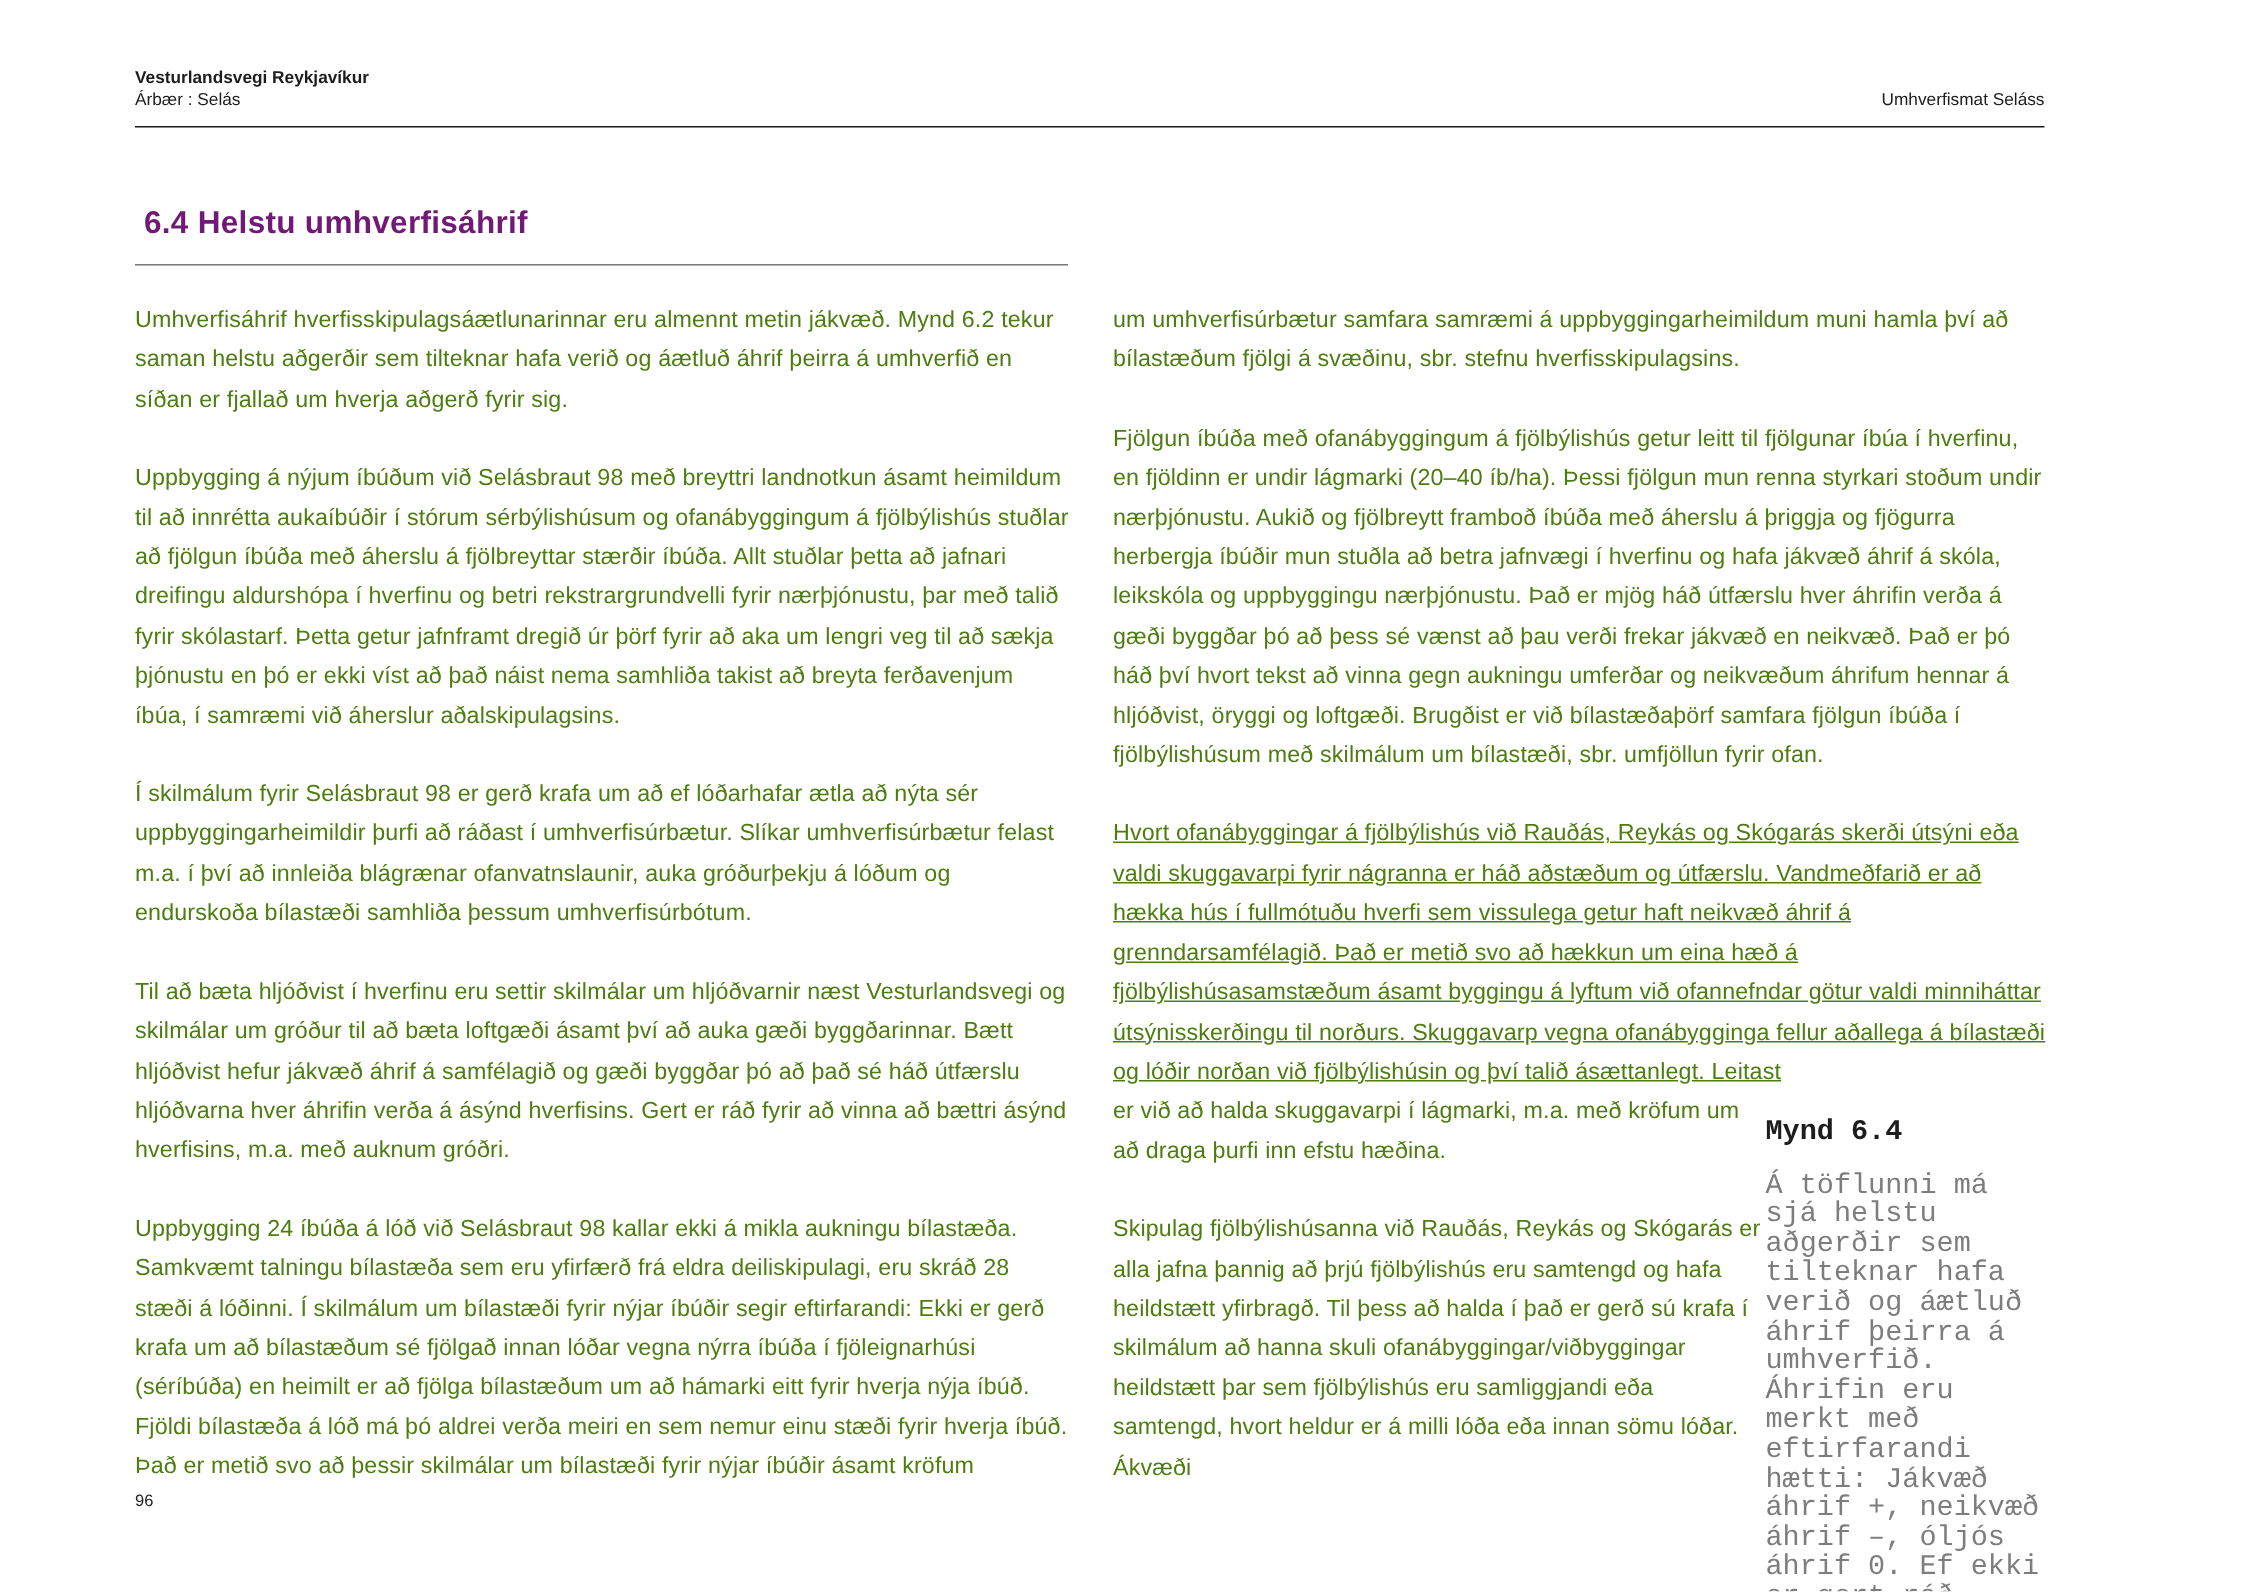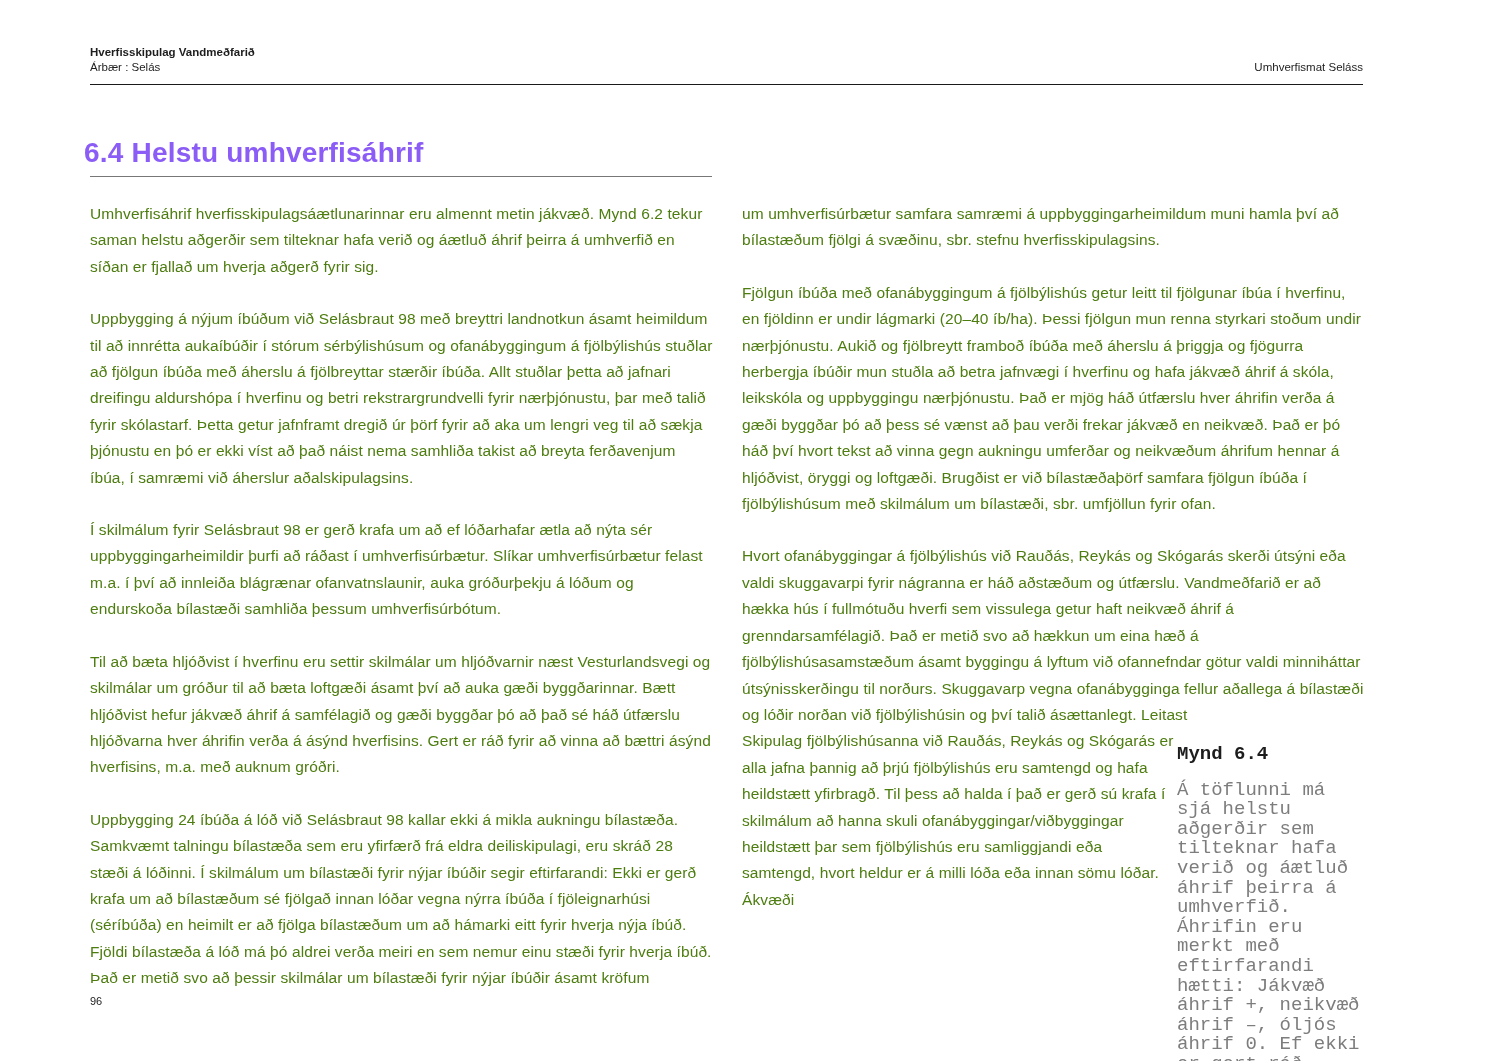--- a/index.html
+++ b/index.html
@@ -35,25 +35,25 @@
     top: 84px;
     left: 90px;
     width: 1273px;
     height: 0;
     border-top: 1.5px solid #1a1a1a;
   }
   
   .section-title {
     position: absolute;
     top: 137px;
-    left: 84px;
-    font-size: 28px;
+    left: 96px;
+    font-size: 21px;
     font-weight: bold;
     letter-spacing: 0.2px;
-    color: #8b5cf6;
+    color: #701a75;
   }
   .title-rule {
     position: absolute;
     top: 176px;
     left: 90px;
     width: 622px;
     height: 0;
     border-top: 1px solid #777777;
   }
   
@@ -62,21 +62,21 @@
     top: 201px;
     width: 623px;
     font-size: 15.5px;
     line-height: 26.4px;
     letter-spacing: 0.1px;
     color: #4d7c0f;
   }
   .col-left  { left: 90px; }
   .col-right { left: 742px; }
   .col p { margin: 0 0 26px 0; }
-  .col p.no-gap { margin-bottom: 0; }
+  .col p.no-gap { margin-bottom: 0; text-decoration: underline; }
   .col p.narrow { width: 432px; }
   
   .sidebar-note {
     position: absolute;
     top: 745px;
     left: 1177px;
     width: 192px;
     font-size: 19px;
     line-height: 19.6px;
     font-family: Liberation Mono, monospace;
@@ -99,21 +99,21 @@
     color: #232323;
   }
 </style>
 </head>
 <body>
 
 <div class="page">
 
   <div class="header">
     <div class="header-left">
-      <div class="hl1">Hverfisskipulag Vandmeðfarið</div>
+      <div class="hl1">Vesturlandsvegi Reykjavíkur</div>
       <div class="hl2">Árbær : Selás</div>
     </div>
     <div class="header-right">Umhverfismat Seláss</div>
   </div>
   <div class="header-rule"></div>
 
   <div class="section-title">6.4 Helstu umhverfisáhrif</div>
   <div class="title-rule"></div>
 
   <div class="col col-left">
@@ -121,20 +121,21 @@
     <p>Uppbygging á nýjum íbúðum við Selásbraut 98 með breyttri landnotkun ásamt heimildum til að innrétta aukaíbúðir í stórum sérbýlishúsum og ofanábyggingum á fjölbýlishús stuðlar að fjölgun íbúða með áherslu á fjölbreyttar stærðir íbúða. Allt stuðlar þetta að jafnari dreifingu aldurshópa í hverfinu og betri rekstrargrundvelli fyrir nærþjónustu, þar með talið fyrir skólastarf. Þetta getur jafnframt dregið úr þörf fyrir að aka um lengri veg til að sækja þjónustu en þó er ekki víst að það náist nema samhliða takist að breyta ferðavenjum íbúa, í samræmi við  áherslur aðalskipulagsins.</p>
     <p>Í skilmálum fyrir Selásbraut 98 er gerð krafa um að ef lóðarhafar ætla að nýta sér uppbyggingarheimildir þurfi að ráðast í umhverfisúrbætur. Slíkar umhverfisúrbætur felast m.a. í því að innleiða blágrænar ofanvatnslaunir, auka gróðurþekju á lóðum og endurskoða bílastæði samhliða þessum umhverfisúrbótum.</p>
     <p>Til að bæta hljóðvist í hverfinu eru settir skilmálar um hljóðvarnir næst Vesturlandsvegi og skilmálar um gróður til að bæta loftgæði ásamt því að auka gæði byggðarinnar. Bætt hljóðvist hefur jákvæð áhrif á samfélagið og gæði byggðar þó að það sé háð útfærslu hljóðvarna hver áhrifin verða á ásýnd hverfisins. Gert er ráð fyrir að vinna að bættri ásýnd hverfisins, m.a. með auknum gróðri.</p>
     <p>Uppbygging 24 íbúða á lóð við Selásbraut 98 kallar ekki á mikla aukningu bílastæða. Samkvæmt talningu bílastæða sem eru yfirfærð frá eldra deiliskipulagi, eru skráð 28 stæði á lóðinni. Í skilmálum um bílastæði fyrir nýjar íbúðir segir eftirfarandi: Ekki er gerð krafa um að bílastæðum sé fjölgað innan lóðar vegna nýrra íbúða í fjöleignarhúsi (séríbúða) en heimilt er að fjölga bílastæðum um að hámarki eitt fyrir hverja nýja íbúð. Fjöldi bílastæða á lóð má þó aldrei verða meiri en sem nemur einu stæði fyrir hverja íbúð. Það er metið svo að þessir skilmálar um bílastæði fyrir nýjar íbúðir ásamt kröfum</p>
   </div>
 
   <div class="col col-right">
     <p>um umhverfisúrbætur samfara samræmi á uppbyggingarheimildum muni hamla því að bílastæðum fjölgi á svæðinu, sbr. stefnu hverfisskipulagsins.</p>
     <p>Fjölgun íbúða með ofanábyggingum á fjölbýlishús getur leitt til fjölgunar íbúa í hverfinu, en fjöldinn er undir lágmarki (20–40 íb/ha). Þessi fjölgun mun renna styrkari stoðum undir nærþjónustu. Aukið og fjölbreytt framboð íbúða með áherslu á þriggja og fjögurra herbergja íbúðir mun stuðla að betra jafnvægi í hverfinu og hafa jákvæð áhrif á skóla, leikskóla og uppbyggingu nærþjónustu. Það er mjög háð útfærslu hver áhrifin verða á gæði byggðar þó að þess sé vænst að þau verði frekar jákvæð en neikvæð. Það er þó háð því hvort tekst að vinna gegn aukningu umferðar og neikvæðum áhrifum hennar á hljóðvist, öryggi og loftgæði. Brugðist er við bílastæðaþörf samfara fjölgun íbúða í fjölbýlishúsum með skilmálum um bílastæði, sbr. umfjöllun fyrir ofan.</p>
     <p class="no-gap">Hvort ofanábyggingar á fjölbýlishús við Rauðás, Reykás og Skógarás skerði útsýni eða valdi skuggavarpi fyrir nágranna er háð aðstæðum og útfærslu. Vandmeðfarið er að hækka hús í fullmótuðu hverfi sem vissulega getur haft neikvæð áhrif á grenndarsamfélagið. Það er metið svo að hækkun um eina hæð á fjölbýlishúsasamstæðum ásamt byggingu á lyftum við ofannefndar götur valdi minniháttar útsýnisskerðingu til norðurs. Skuggavarp vegna ofanábygginga fellur aðallega á bílastæði og lóðir norðan við fjölbýlishúsin og því talið ásættanlegt. Leitast</p>
+    <p class="narrow">er við að halda skuggavarpi í lágmarki, m.a. með kröfum um að draga þurfi inn efstu hæðina.</p>
     <p class="narrow">Skipulag fjölbýlishúsanna við Rauðás, Reykás og Skógarás er alla jafna þannig að þrjú fjölbýlishús eru samtengd og hafa heildstætt yfirbragð. Til þess að halda í það er gerð sú krafa í skilmálum að hanna skuli ofanábyggingar/viðbyggingar heildstætt þar sem fjölbýlishús eru samliggjandi eða samtengd, hvort heldur er á milli lóða eða innan sömu lóðar. Ákvæði</p>
   </div>
 
   <div class="sidebar-note">
     <div class="note-title">Mynd 6.4</div>
     <div class="note-body">Á töflunni má sjá helstu aðgerðir sem tilteknar hafa verið og áætluð áhrif þeirra á umhverfið. Áhrifin eru merkt með eftirfarandi hætti: Jákvæð áhrif +, neikvæð áhrif –, óljós áhrif 0. Ef ekki er gert ráð fyrir neinum áhrifum er ekkert merkt.</div>
   </div>
 
   <div class="page-number">96</div>
 

